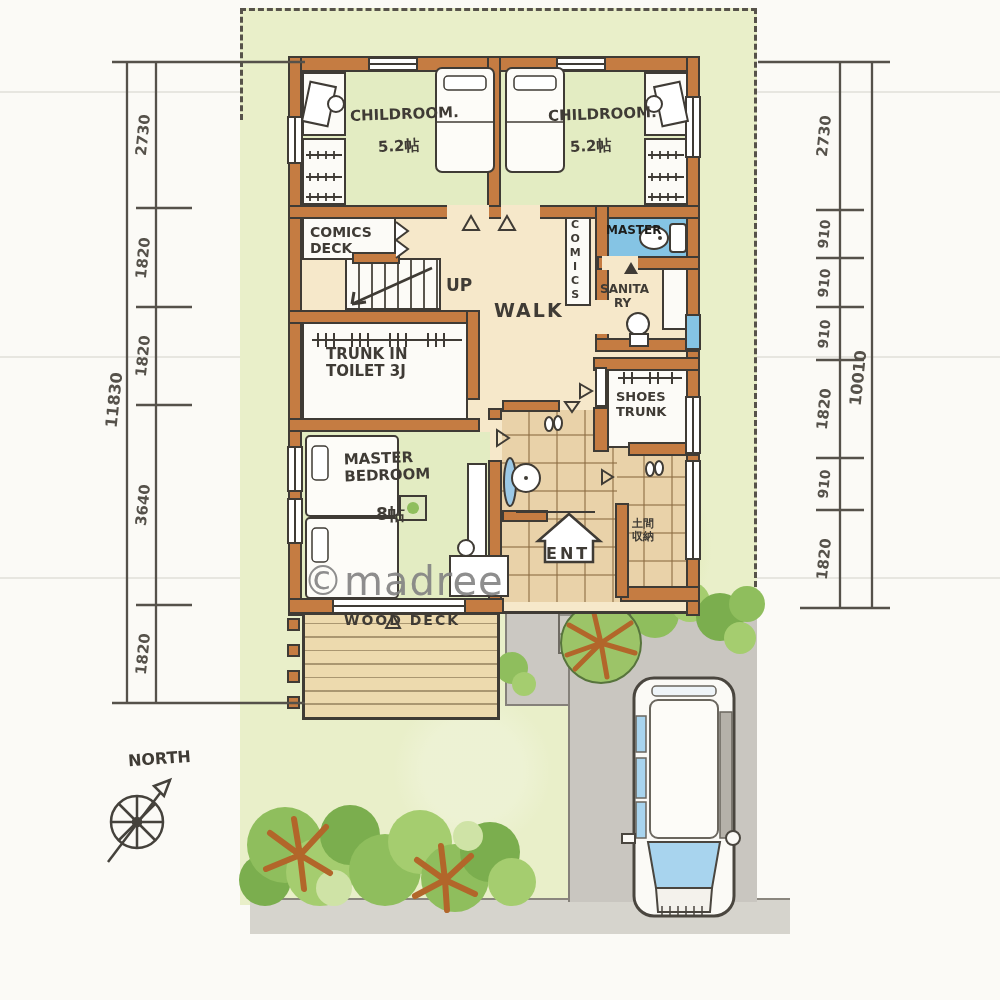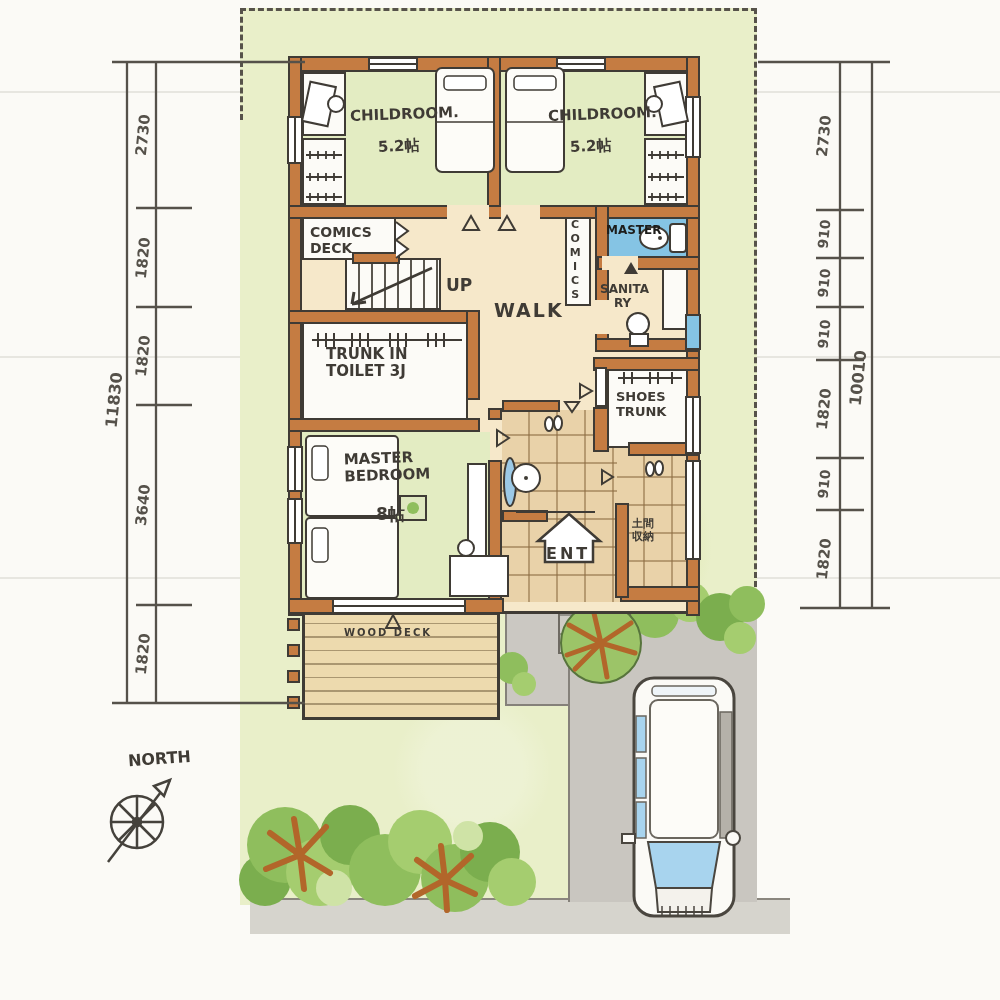--- a/index.html
+++ b/index.html
@@ -310,33 +310,34 @@
   <div class="abs lbl" style="left:376px;top:505px;font-size:17px">8帖</div>
   <div class="abs lbl" style="left:546px;top:545px;font-size:16px;letter-spacing:3px">ENT</div>
   <div class="abs lbl" style="left:616px;top:390px;font-size:13px">
     <div>SHOES</div>
     <div>TRUNK</div>
   </div>
   <div class="abs lbl" style="left:632px;top:518px;font-size:11px">
     <div>土間</div>
     <div>収納</div>
   </div>
-  <div class="abs lbl" style="left:344px;top:627px;font-size:10px;letter-spacing:2px">WOOD DECK</div>
+  <div class="abs lbl" style="left:344px;top:612px;font-size:14px;letter-spacing:2px">WOOD DECK</div>
   <div class="abs lbl" style="left:128px;top:750px;font-size:16px;transform:rotate(-4deg)">NORTH</div>
 
   <div class="abs dimlbl" style="left:143px;top:135px">2730</div>
   <div class="abs dimlbl" style="left:143px;top:258px">1820</div>
   <div class="abs dimlbl" style="left:143px;top:356px">1820</div>
   <div class="abs dimlbl" style="left:143px;top:505px">3640</div>
   <div class="abs dimlbl" style="left:143px;top:654px">1820</div>
   <div class="abs dimlbl" style="left:114px;top:400px;font-size:16px">11830</div>
 
   <div class="abs dimlbl" style="left:824px;top:136px">2730</div>
   <div class="abs dimlbl" style="left:824px;top:234px;font-size:14px">910</div>
   <div class="abs dimlbl" style="left:824px;top:283px;font-size:14px">910</div>
   <div class="abs dimlbl" style="left:824px;top:334px;font-size:14px">910</div>
   <div class="abs dimlbl" style="left:824px;top:409px">1820</div>
   <div class="abs dimlbl" style="left:824px;top:484px;font-size:14px">910</div>
   <div class="abs dimlbl" style="left:824px;top:559px">1820</div>
   <div class="abs dimlbl" style="left:858px;top:378px;font-size:16px">10010</div>
 
+  <div class="abs" style="left:303px;top:558px;font-size:40px;font-weight:400;color:var(--watermark);letter-spacing:1px;opacity:.9;font-family:'DejaVu Sans',sans-serif">©madree</div>
 
 </div>
 
 </body></html>

